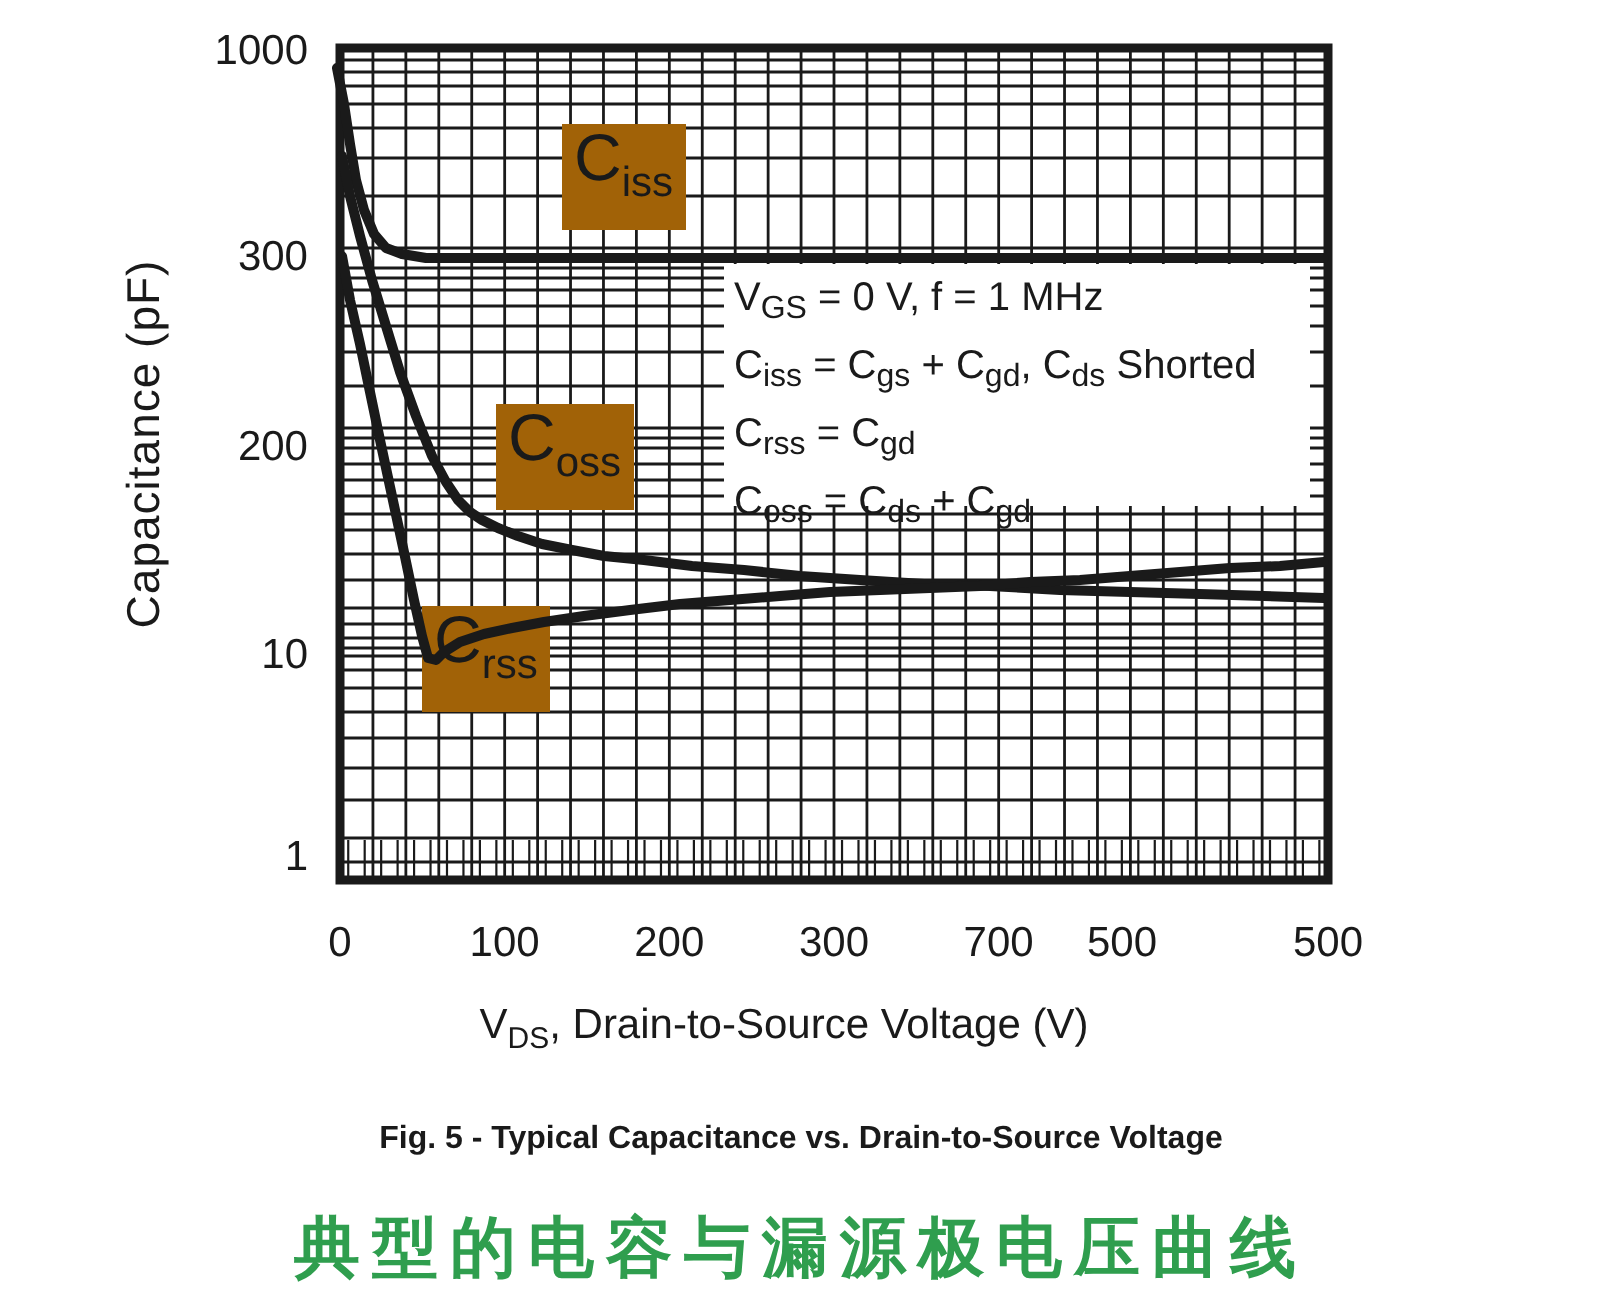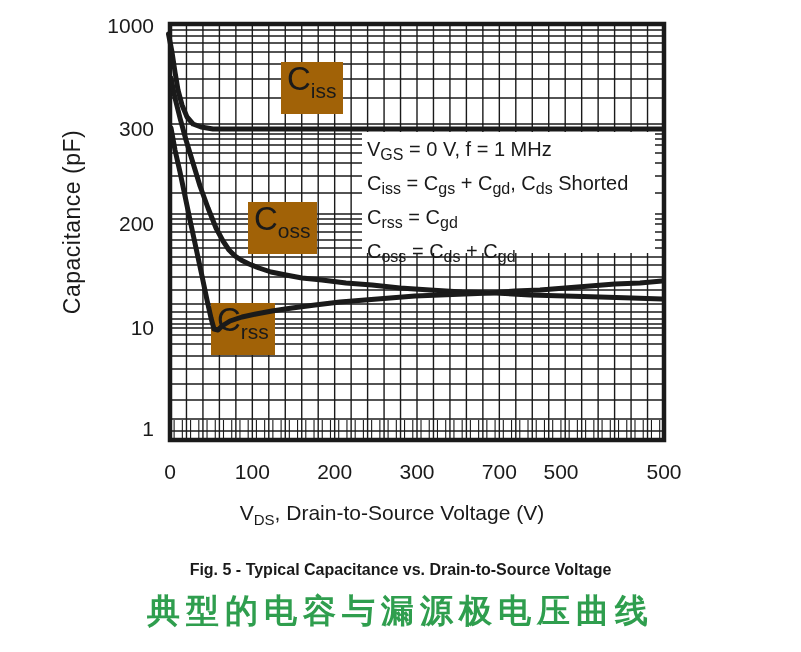--- a/index.html
+++ b/index.html
@@ -180,21 +180,21 @@
     <div><span>C</span><span class="sub">oss</span><span> = C</span><span class="sub">ds</span><span> + C</span><span class="sub">gd</span></div>
   </div>
 
   <svg class="layer curves" id="curves-svg" width="801" height="652" viewBox="0 0 801 652">
       <polyline points="168.5,34 172,52 175,72 178,90 182,105 187,117 193,124 201,127 213,129 280,129 400,129 530,129 662,129" fill="none" stroke="#1a1a1a" stroke-width="5" stroke-linejoin="round" stroke-linecap="round"></polyline>
       <polyline points="171,78 175,98 180,118 186,140 193,163 200,186 208,208 216,228 223,241 229,250 235,256 241,260 249,264 259,268 271,272 286,275 302,278 322,280 346,283 372,285 400,288 430,290 462,292 495,293 530,295 565,296 600,297 632,298 662,299" fill="none" stroke="#1a1a1a" stroke-width="5" stroke-linejoin="round" stroke-linecap="round"></polyline>
       <polyline points="171,128 175,150 180,172 185,196 190,220 196,248 202,276 207,300 211,318 214,329 218,330 222,326 230,321 242,317 256,314 272,311 292,308 315,305 340,302 365,300 390,298 415,296 440,295 465,294 490,293 515,291 540,290 565,288 590,286 615,284 640,283 662,281" fill="none" stroke="#1a1a1a" stroke-width="5" stroke-linejoin="round" stroke-linecap="round"></polyline>
     </svg>
 
   <div class="txt caption-en">Fig. 5 - Typical Capacitance vs. Drain-to-Source Voltage</div>
-  <div class="txt caption-zh" style="color: rgb(47, 158, 78);">典型的电容与漏源极电压曲线</div>
+  <div class="txt caption-zh" style="color: rgb(47, 158, 78); margin-top: 13px;">典型的电容与漏源极电压曲线</div>
 
 <div class="txt y-tick" style="left: 60px; top: 15px;">1000</div>
     <div class="txt y-tick" style="left: 60px; top: 118px;">300</div>
     <div class="txt y-tick" style="left: 60px; top: 213px;">200</div>
     <div class="txt y-tick" style="left: 60px; top: 317px;">10</div>
     <div class="txt y-tick" style="left: 60px; top: 418px;">1</div>
     <div class="txt x-tick" style="left: 138px; top: 461px;">0</div>
     <div class="txt x-tick" style="left: 220.333px; top: 461px;">100</div>
     <div class="txt x-tick" style="left: 302.667px; top: 461px;">200</div>
     <div class="txt x-tick" style="left: 385px; top: 461px;">300</div>

